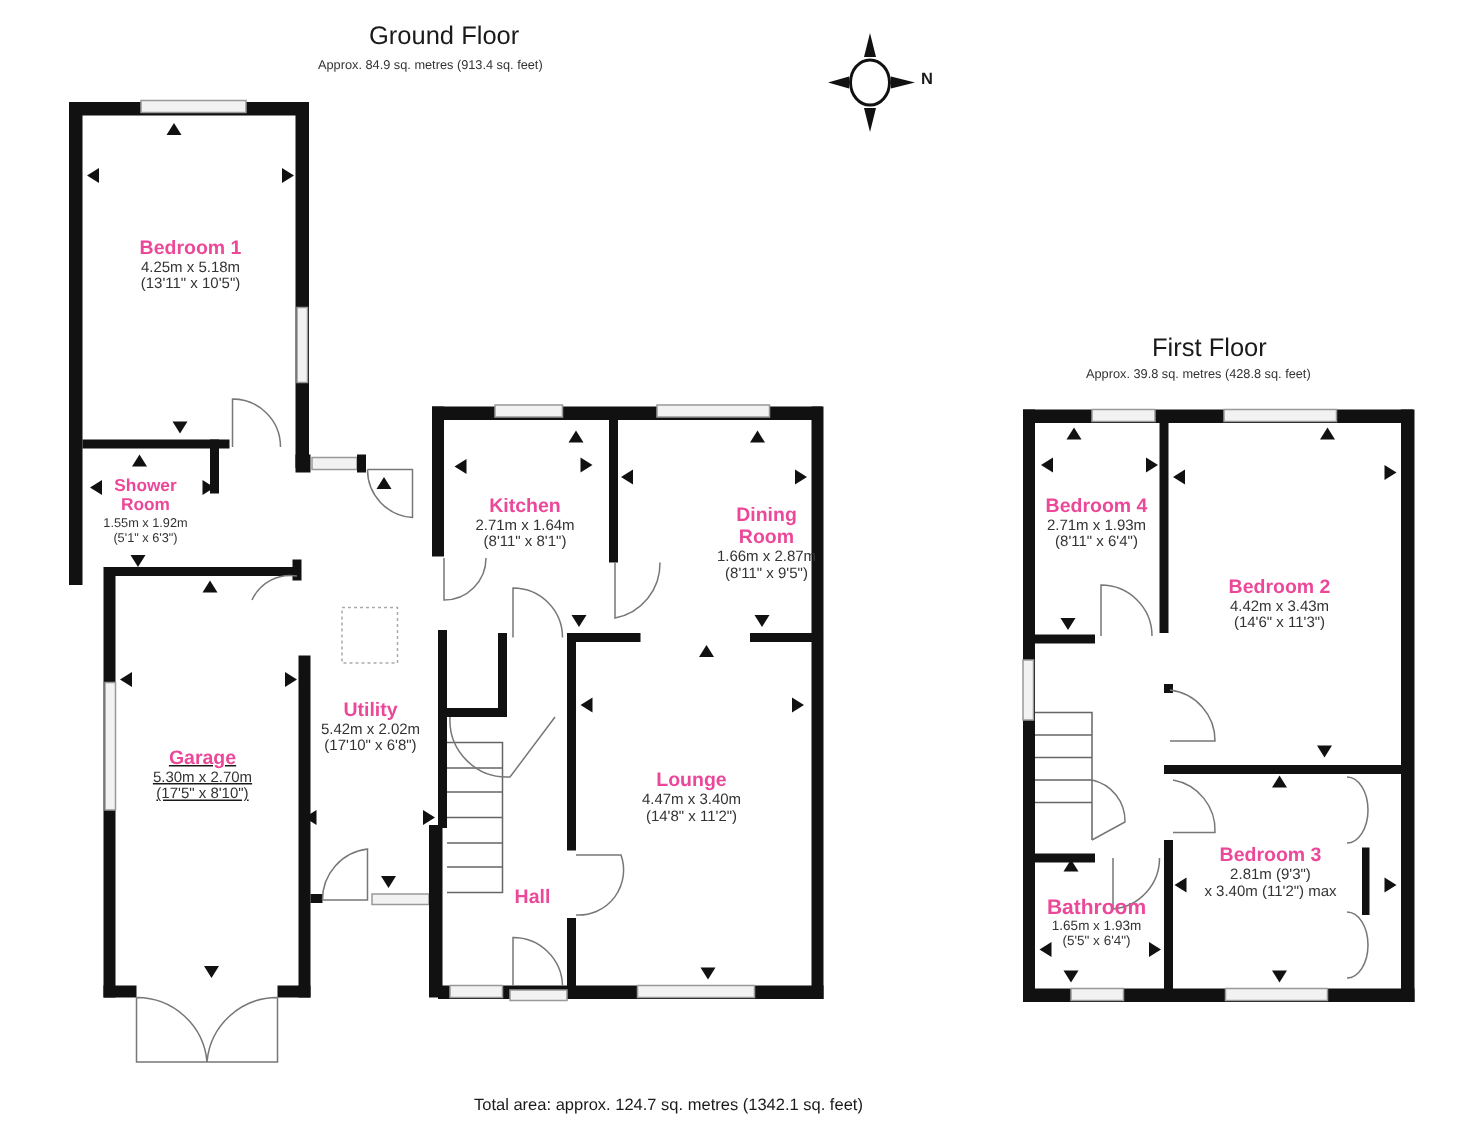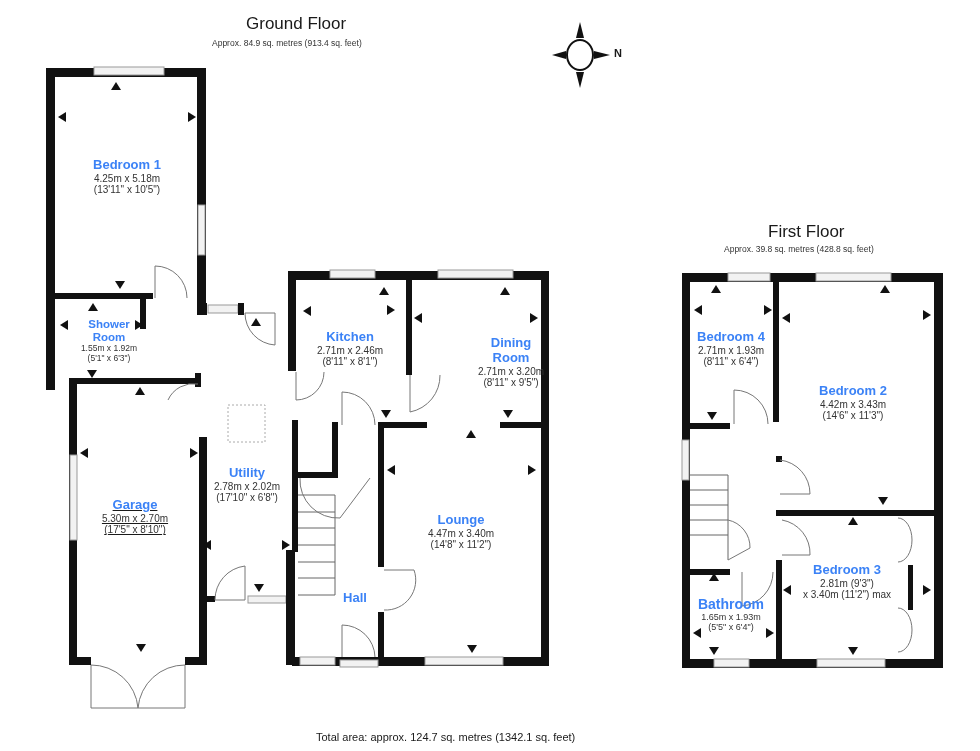--- a/index.html
+++ b/index.html
@@ -1,21 +1,21 @@
 <!DOCTYPE html>
 <html><head>
 <meta charset="utf-8">
 <style>
   html, body { margin:0; padding:0; background:#ffffff; }
   body { width:980px; height:751px; position:relative; overflow:hidden; font-family:"Liberation Sans", sans-serif; color:#1a1a1a; }
   .abs { position:absolute; }
   .floor-title { font-weight:normal; font-size:17px; text-align:center; white-space:nowrap; }
   .floor-sub { font-size:8.5px; color:#333; text-align:left; white-space:nowrap; }
   .room-label { position:absolute; text-align:center; white-space:nowrap; transform:translateX(-50%); line-height:1.15; }
-  .room-name { font-weight:bold; font-size:13px; color:#3b82f6; display:block;text-align:center; }
+  .room-name { font-weight:bold; font-size:13px; color:#ec4899; display:block;text-align:center; }
   .room-dim { font-size:10px; color:#333; display:block; }
   .total { font-size:11px; color:#1a1a1a; white-space:nowrap; }
   svg { position:absolute; left:0; top:0; }
   .wall { fill:#111; }
   .win { fill:#f2f2f2; stroke:#999; stroke-width:1; }
   .door { fill:none; stroke:#777; stroke-width:1; }
   .arrow { fill:#111; }
   .thin { fill:none; stroke:#666; stroke-width:1; }
   .dash { fill:none; stroke:#aaa; stroke-width:1; stroke-dasharray:2,2; }
   .compass-text { font-weight:bold; font-size:11px; }
@@ -182,49 +182,49 @@
 
 <div class="abs floor-title" style="left:768px; top:222px;">First Floor</div>
 <div class="abs floor-sub" style="left:724px; top:244px;">Approx. 39.8 sq. metres (428.8 sq. feet)</div>
 
 <div class="room-label" style="left:127px; top:158px;">
   <span class="room-name">Bedroom 1</span>
   <span class="room-dim">4.25m x 5.18m</span>
   <span class="room-dim">(13'11" x 10'5")</span>
 </div>
 
-<div class="room-label" style="left:109px; top:318px;">
+<div class="room-label" style="left:97px; top:318px;">
   <span class="room-name" style="font-size:11.5px;">Shower</span>
   <span class="room-name" style="font-size:11.5px;">Room</span>
   <span class="room-dim" style="font-size:8.5px;">1.55m x 1.92m</span>
   <span class="room-dim" style="font-size:8.5px;">(5'1" x 6'3")</span>
 </div>
 
 <div class="room-label" style="left:350px; top:330px;">
   <span class="room-name">Kitchen</span>
-  <span class="room-dim">2.71m x 2.46m</span>
+  <span class="room-dim">2.71m x 1.64m</span>
   <span class="room-dim">(8'11" x 8'1")</span>
 </div>
 
 <div class="room-label" style="left:473px; top:336px;margin-left:38px;">
   <span class="room-name">Dining</span>
   <span class="room-name">Room</span>
-  <span class="room-dim">2.71m x 3.20m</span>
+  <span class="room-dim">1.66m x 2.87m</span>
   <span class="room-dim">(8'11" x 9'5")</span>
 </div>
 
 <div class="room-label" style="left:135px; top:498px;text-decoration:underline;">
   <span class="room-name">Garage</span>
   <span class="room-dim">5.30m x 2.70m</span>
   <span class="room-dim">(17'5" x 8'10")</span>
 </div>
 
 <div class="room-label" style="left:247px; top:466px;">
   <span class="room-name">Utility</span>
-  <span class="room-dim">2.78m x 2.02m</span>
+  <span class="room-dim">5.42m x 2.02m</span>
   <span class="room-dim">(17'10" x 6'8")</span>
 </div>
 
 <div class="room-label" style="left:461px; top:513px;">
   <span class="room-name">Lounge</span>
   <span class="room-dim">4.47m x 3.40m</span>
   <span class="room-dim">(14'8" x 11'2")</span>
 </div>
 
 <div class="room-label" style="left:339px; top:591px;margin-left:16px;">

